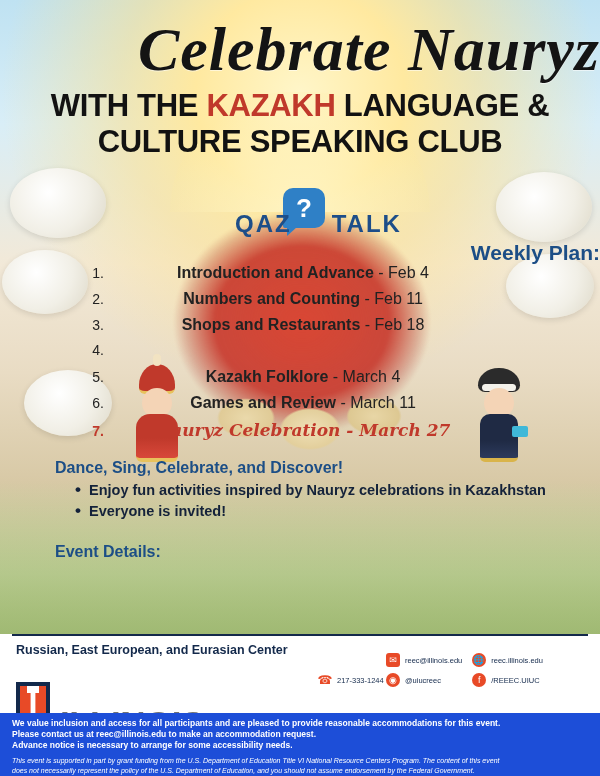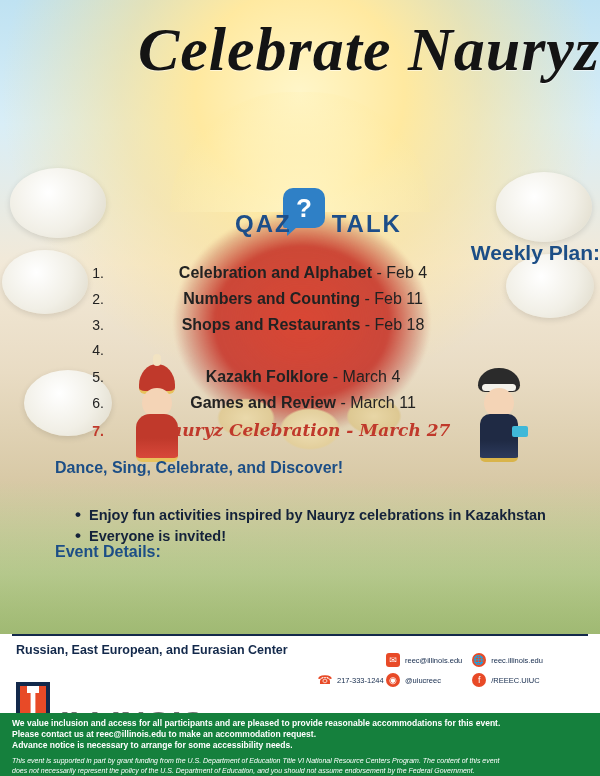--- a/index.html
+++ b/index.html
@@ -251,21 +251,21 @@
   }
   .bullets li::before {
     content: "\2022";
     position: absolute;
     left: 0; top: -1px;
     font-size: 17px;
     color: #14223a;
   }
 
   .dance { top: 459px; left: 55px; }
-  .dance-list { top: 480px; left: 57px; width: 500px; margin-top: 25px; }
+  .dance-list { top: 480px; left: 57px; width: 500px; }
   .details { top: 543px; left: 55px; }
   .details-list { top: 563px; left: 57px; width: 520px; }
 
   
   .footer {
     position: absolute;
     left: 0; right: 0; bottom: 0;
     height: 142px;
     background: #ffffff;
   }
@@ -341,21 +341,21 @@
     justify-content: center;
     flex: 0 0 auto;
   }
   .ic.round { border-radius: 50%; }
   .ic.phone { background: none; color: #e84a27; font-size: 12px; }
   .contact-text { white-space: nowrap; }
 
   .legal {
     position: absolute;
     left: 0; right: 0; bottom: 0;
-    background: #15803d;
+    background: #1d4ed8;
     color: #ffffff;
     padding: 5px 12px 6px;
     height: 63px;
   }
   .legal p { margin: 0; }
   .legal .l1 { font-size: 8.5px; font-weight: 700; line-height: 11px; }
   .legal .l2 { margin-top: 5px; font-size: 7px; font-style: italic; line-height: 9.5px; }
 </style>
 </head>
 <body>
@@ -368,36 +368,40 @@
   <div class="bg-plate" style="left:10px;top:168px;width:96px;height:70px;"></div>
   <div class="bg-plate" style="left:2px;top:250px;width:86px;height:64px;"></div>
   <div class="bg-plate" style="left:24px;top:370px;width:88px;height:66px;"></div>
   <div class="bg-plate" style="left:496px;top:172px;width:96px;height:70px;"></div>
   <div class="bg-plate" style="left:506px;top:254px;width:88px;height:64px;"></div>
   <div class="bg-breads"></div>
   <div class="bg-veg"></div>
 
   <div class="title-script">Celebrate Nauryz</div>
 
+  <div class="title-sub">
+    <span>WITH THE </span><span class="hl">KAZAKH</span><span> LANGUAGE &amp;</span><br>
+    <span>CULTURE SPEAKING CLUB</span>
+  </div>
 
   <div class="logo">
     <div class="logo-bubble">
       <span>?</span>
     </div>
     <div class="logo-text">
       <span class="q">QAZ</span><span>TALK</span>
     </div>
   </div>
 
   <div class="plan-head">Weekly Plan:</div>
 
   <div class="plan">
     <div class="plan-row">
       <div class="plan-num">1.</div>
-      <div class="plan-text"><b>Celebration and Alphabet</b><span> - Feb 4</span></div>
+      <div class="plan-text"><b>Introduction and Advance</b><span> - Feb 4</span></div>
     </div>
     <div class="plan-row">
       <div class="plan-num">2.</div>
       <div class="plan-text"><b>Numbers and Counting</b><span> - Feb 11</span></div>
     </div>
     <div class="plan-row">
       <div class="plan-num">3.</div>
       <div class="plan-text"><b>Shops and Restaurants</b><span> - Feb 18</span></div>
     </div>
     <div class="plan-row">

